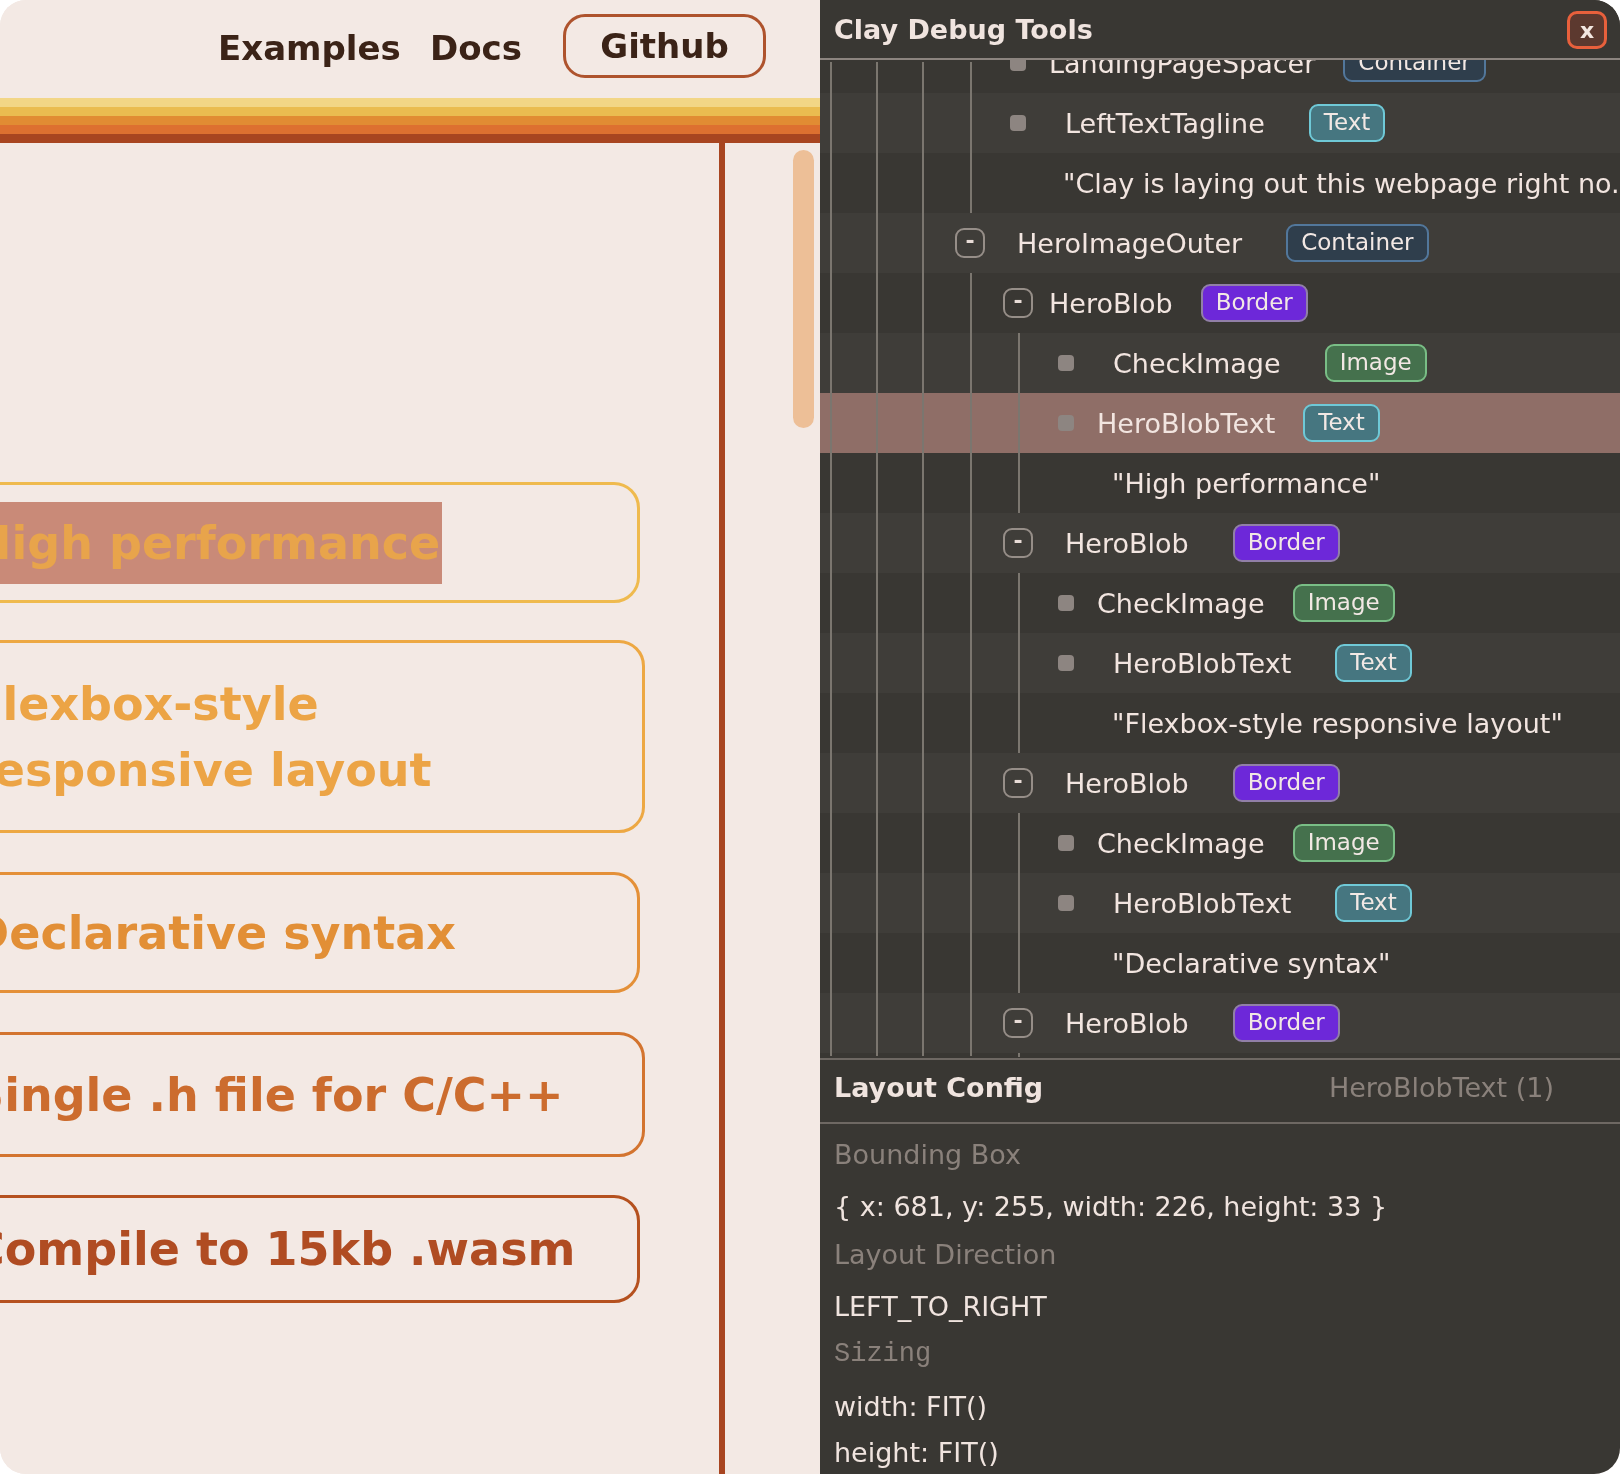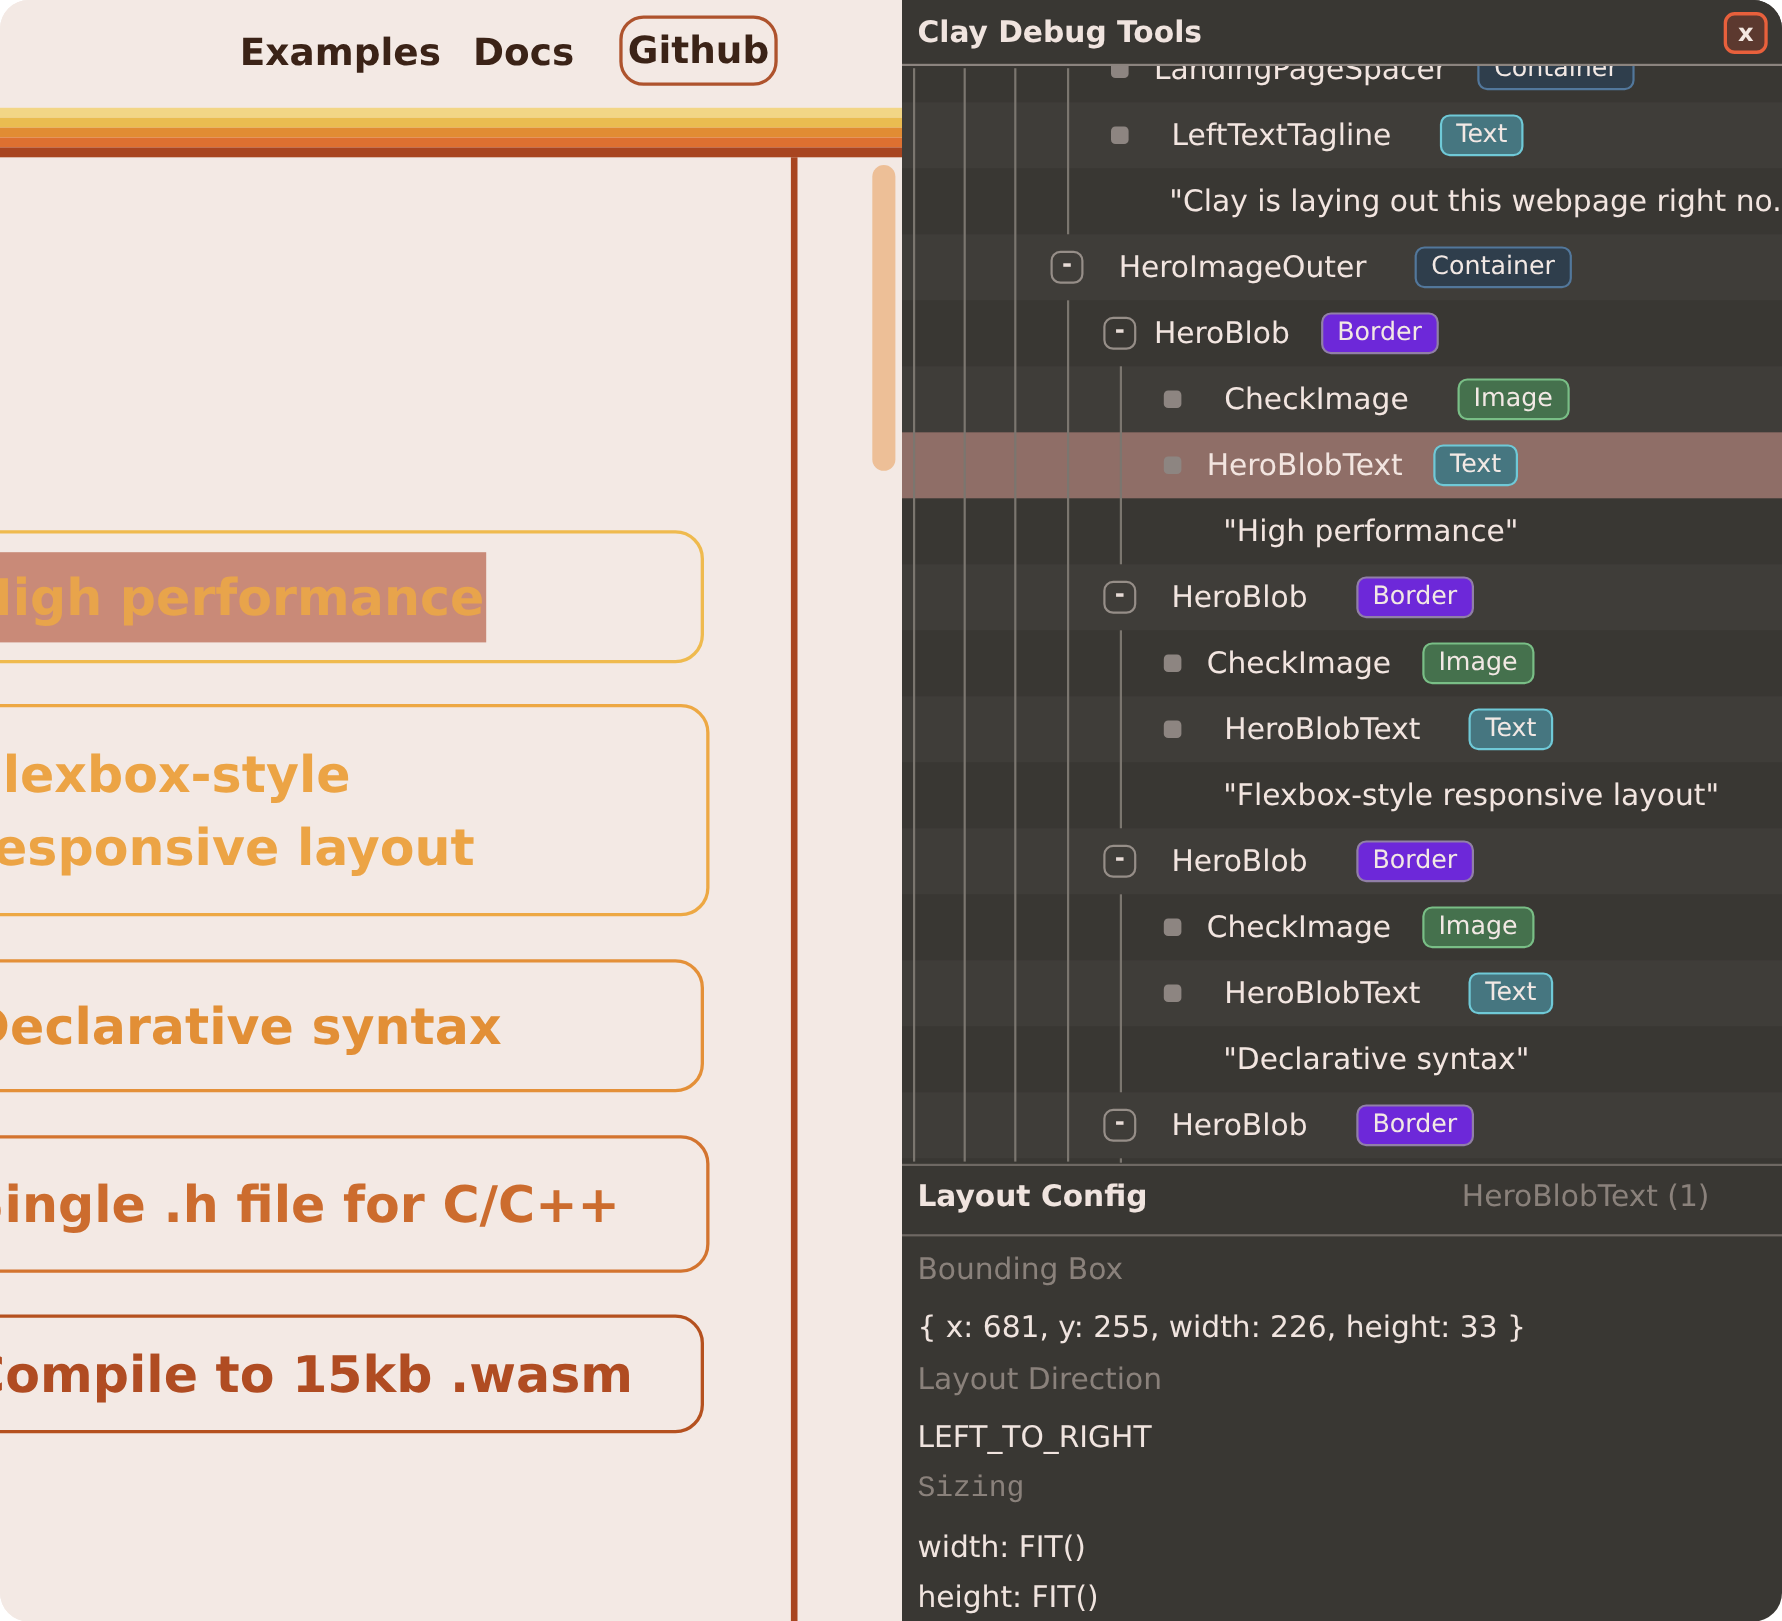--- a/index.html
+++ b/index.html
@@ -4,21 +4,21 @@
 <style>
   html,body{margin:0;padding:0;background:#ffffff;font-family:"DejaVu Sans",sans-serif;}
   #screen{position:relative;width:1620px;height:1474px;border-radius:26px;overflow:hidden;background:#f3e9e4;}
 
   
   #page{position:absolute;left:0;top:0;width:820px;height:1474px;background:#f3e9e4;}
   .nav{position:absolute;left:0;top:0;width:820px;height:98px;border-radius:23px;}
   .nav-item{position:absolute;top:28px;font-size:34px;font-weight:600;color:#3b2317;cursor:pointer;}
   #nav-examples{left:218px;}
   #nav-docs{left:430px;}
-  .gh-btn{position:absolute;left:563px;top:14px;width:144px;height:64px;border:3px solid #ae532d;
+  .gh-btn{position:absolute;left:563px;top:14px;width:203px;height:64px;border:3px solid #ae532d;
           border-radius:22px;display:flex;align-items:center;justify-content:center;
           font-size:34px;font-weight:600;color:#3b2317;box-sizing:border-box;cursor:pointer;}
   .stripe{position:absolute;left:0;width:820px;height:9px;}
   .s0{top:98px;background:#f2d686;}
   .s1{top:107px;background:#eabc50;}
   .s2{top:116px;background:#e18c33;}
   .s3{top:125px;background:#dd7030;}
   .s4{top:134px;background:#a84520;}
   .vline{position:absolute;left:719px;top:143px;width:6px;height:1331px;background:#a84520;}
   .scroll-thumb{position:absolute;left:793px;top:150px;width:21px;height:278px;border-radius:11px;background:#edbf97;cursor:pointer;}

